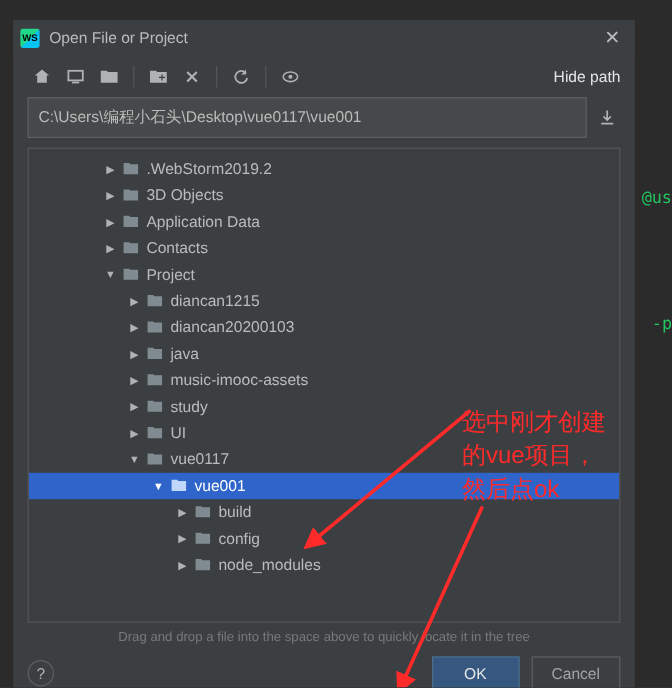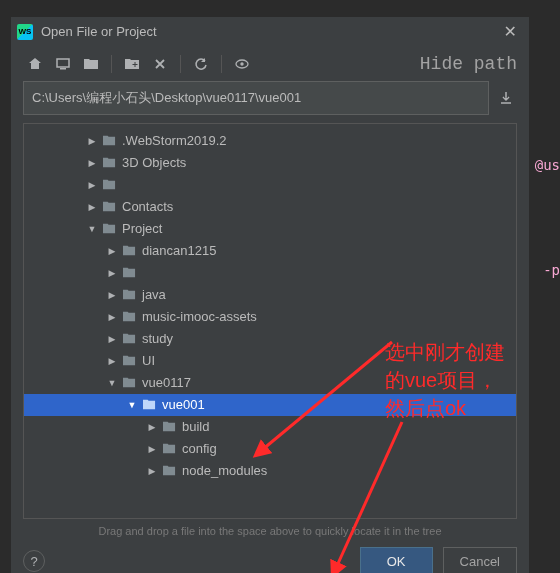--- a/index.html
+++ b/index.html
@@ -44,21 +44,21 @@
     padding: 0 12px;
     gap: 4px;
   }
   .tbtn {
     width:24px;height:24px;
     display:flex;align-items:center;justify-content:center;
     color:#afb1b3; cursor:pointer;
   }
   .tbtn svg { width:16px;height:16px; }
   .tsep { width:1px;height:18px;background:#555;margin:0 4px; }
-  .hide-path { margin-left:auto; color:#a3a3a3; cursor:pointer; font-size:18px;font-family:Liberation Mono, monospace; }
+  .hide-path { margin-left:auto; color:#e5e5e5; cursor:pointer; font-size:13px; }
   .pathrow {
     display:flex; align-items:center;
     padding: 0 12px 8px 12px;
     gap:6px;
   }
   .pathbox {
     flex:1;
     background:#45494a;
     border:1px solid #5e6060;
     height:26px;
@@ -110,21 +110,21 @@
   .spacer{flex:1;}
   .okbtn {
     background:#365880;border:1px solid #4a708b;color:#e8e8e8;
     height:28px;padding:0 26px;cursor:pointer;font-size:13px;
   }
   .cancelbtn {
     background:#3c3f41;border:1px solid #5e6060;color:#a3a3a3;
     height:28px;padding:0 16px;cursor:pointer;font-size:13px;
   }
   .bg-text {
-    position:absolute; right:0; color:#f9a8d4; font-family:monospace;font-size:14px;
+    position:absolute; right:0; color:#22c55e; font-family:monospace;font-size:14px;
   }
   .annotation {
     position:absolute;
     color:#ff2a2a;
     font-size:20px;
     font-weight:500;
     line-height:28px;
     text-align:left;
     pointer-events:none;
   }
@@ -219,20 +219,21 @@
           </span>
           <span class="lbl">3D Objects</span>
         </div>
         <div class="row" style="padding-left: 60px;">
           <span class="tw" style="font-size: 9px;">▶</span>
           <span class="fld">
             <svg viewBox="0 0 16 14">
               <path fill="currentColor" d="M1 2h5l1 1h7v9H1z" opacity="0.9"></path>
             </svg>
           </span>
+          <span class="lbl">Application Data</span>
         </div>
         <div class="row" style="padding-left: 60px;">
           <span class="tw" style="font-size: 9px;">▶</span>
           <span class="fld">
             <svg viewBox="0 0 16 14">
               <path fill="currentColor" d="M1 2h5l1 1h7v9H1z" opacity="0.9"></path>
             </svg>
           </span>
           <span class="lbl">Contacts</span>
         </div>
@@ -254,20 +255,21 @@
           </span>
           <span class="lbl">diancan1215</span>
         </div>
         <div class="row" style="padding-left: 80px;">
           <span class="tw" style="font-size: 9px;">▶</span>
           <span class="fld">
             <svg viewBox="0 0 16 14">
               <path fill="currentColor" d="M1 2h5l1 1h7v9H1z" opacity="0.9"></path>
             </svg>
           </span>
+          <span class="lbl">diancan20200103</span>
         </div>
         <div class="row" style="padding-left: 80px;">
           <span class="tw" style="font-size: 9px;">▶</span>
           <span class="fld">
             <svg viewBox="0 0 16 14">
               <path fill="currentColor" d="M1 2h5l1 1h7v9H1z" opacity="0.9"></path>
             </svg>
           </span>
           <span class="lbl">java</span>
         </div>

